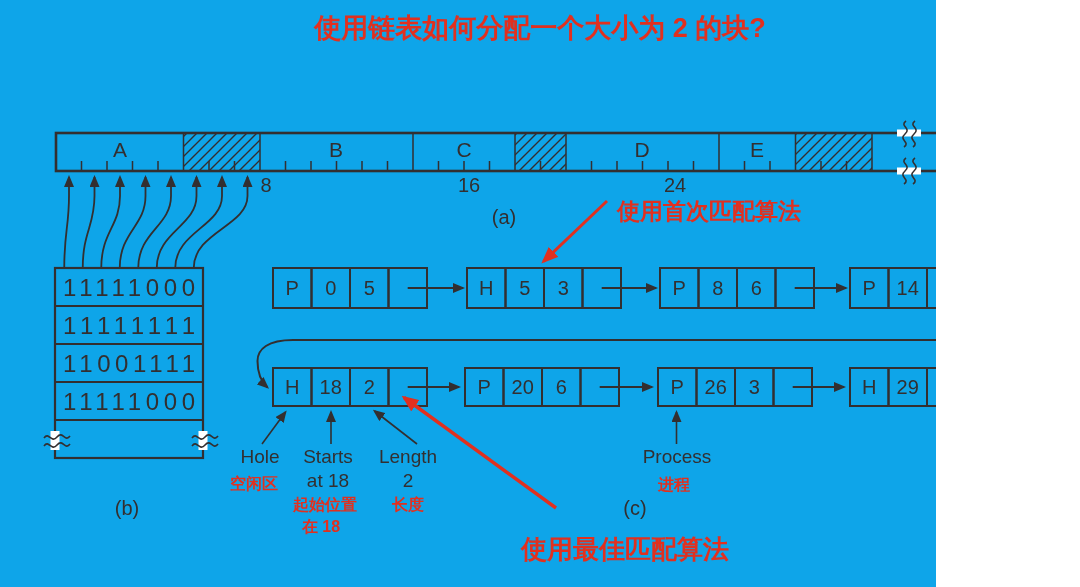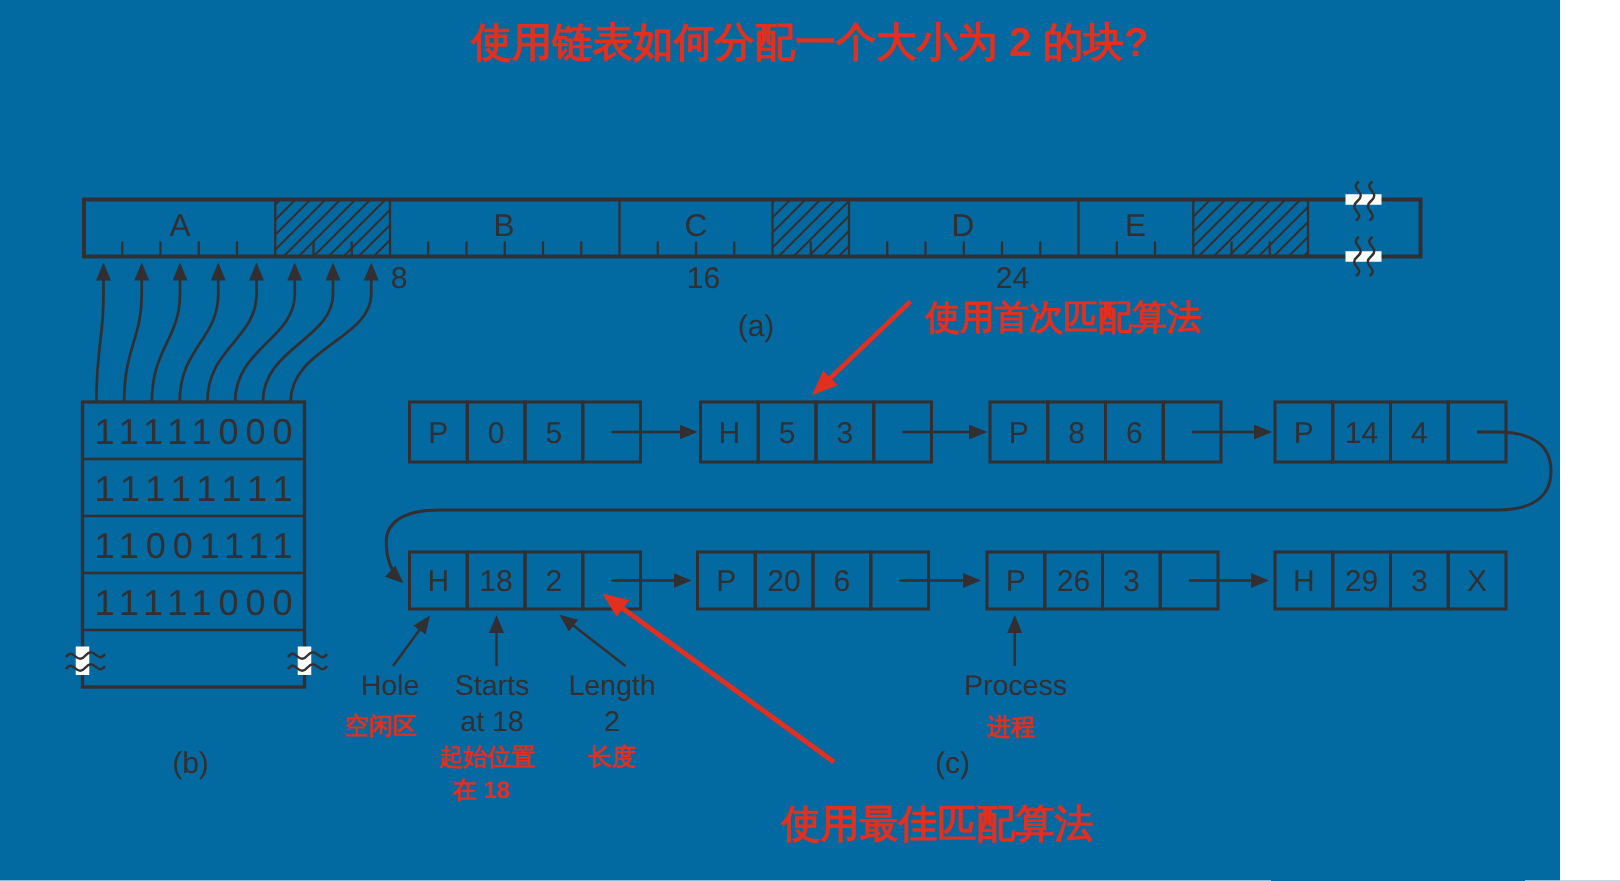--- a/index.html
+++ b/index.html
@@ -1,16 +1,16 @@
 <!DOCTYPE html>
 <html><head>
 <meta charset="utf-8">
 <style>
   html,body{margin:0;padding:0;background:#ffffff;}
-  .figure{position:relative;width:1040px;height:587px;background:#0369a1;overflow:hidden;}
+  .figure{position:relative;width:936px;height:587px;background:#0ea5e9;overflow:hidden;}
   svg{position:absolute;left:0;top:0;}
   text{font-family:"Liberation Sans","DejaVu Sans",sans-serif;fill:#332f30;}
   .mid{text-anchor:middle;}
   .t-title{font-size:27px;font-weight:bold;fill:#e1301f;}
   .t-ann1{font-size:23px;font-weight:bold;fill:#e1301f;}
   .t-ann2{font-size:26px;font-weight:bold;fill:#e1301f;}
   .t-seg{font-size:21px;}
   .t-num{font-size:20px;}
   .t-sub{font-size:20px;}
   .t-bmp{font-size:24px;}

